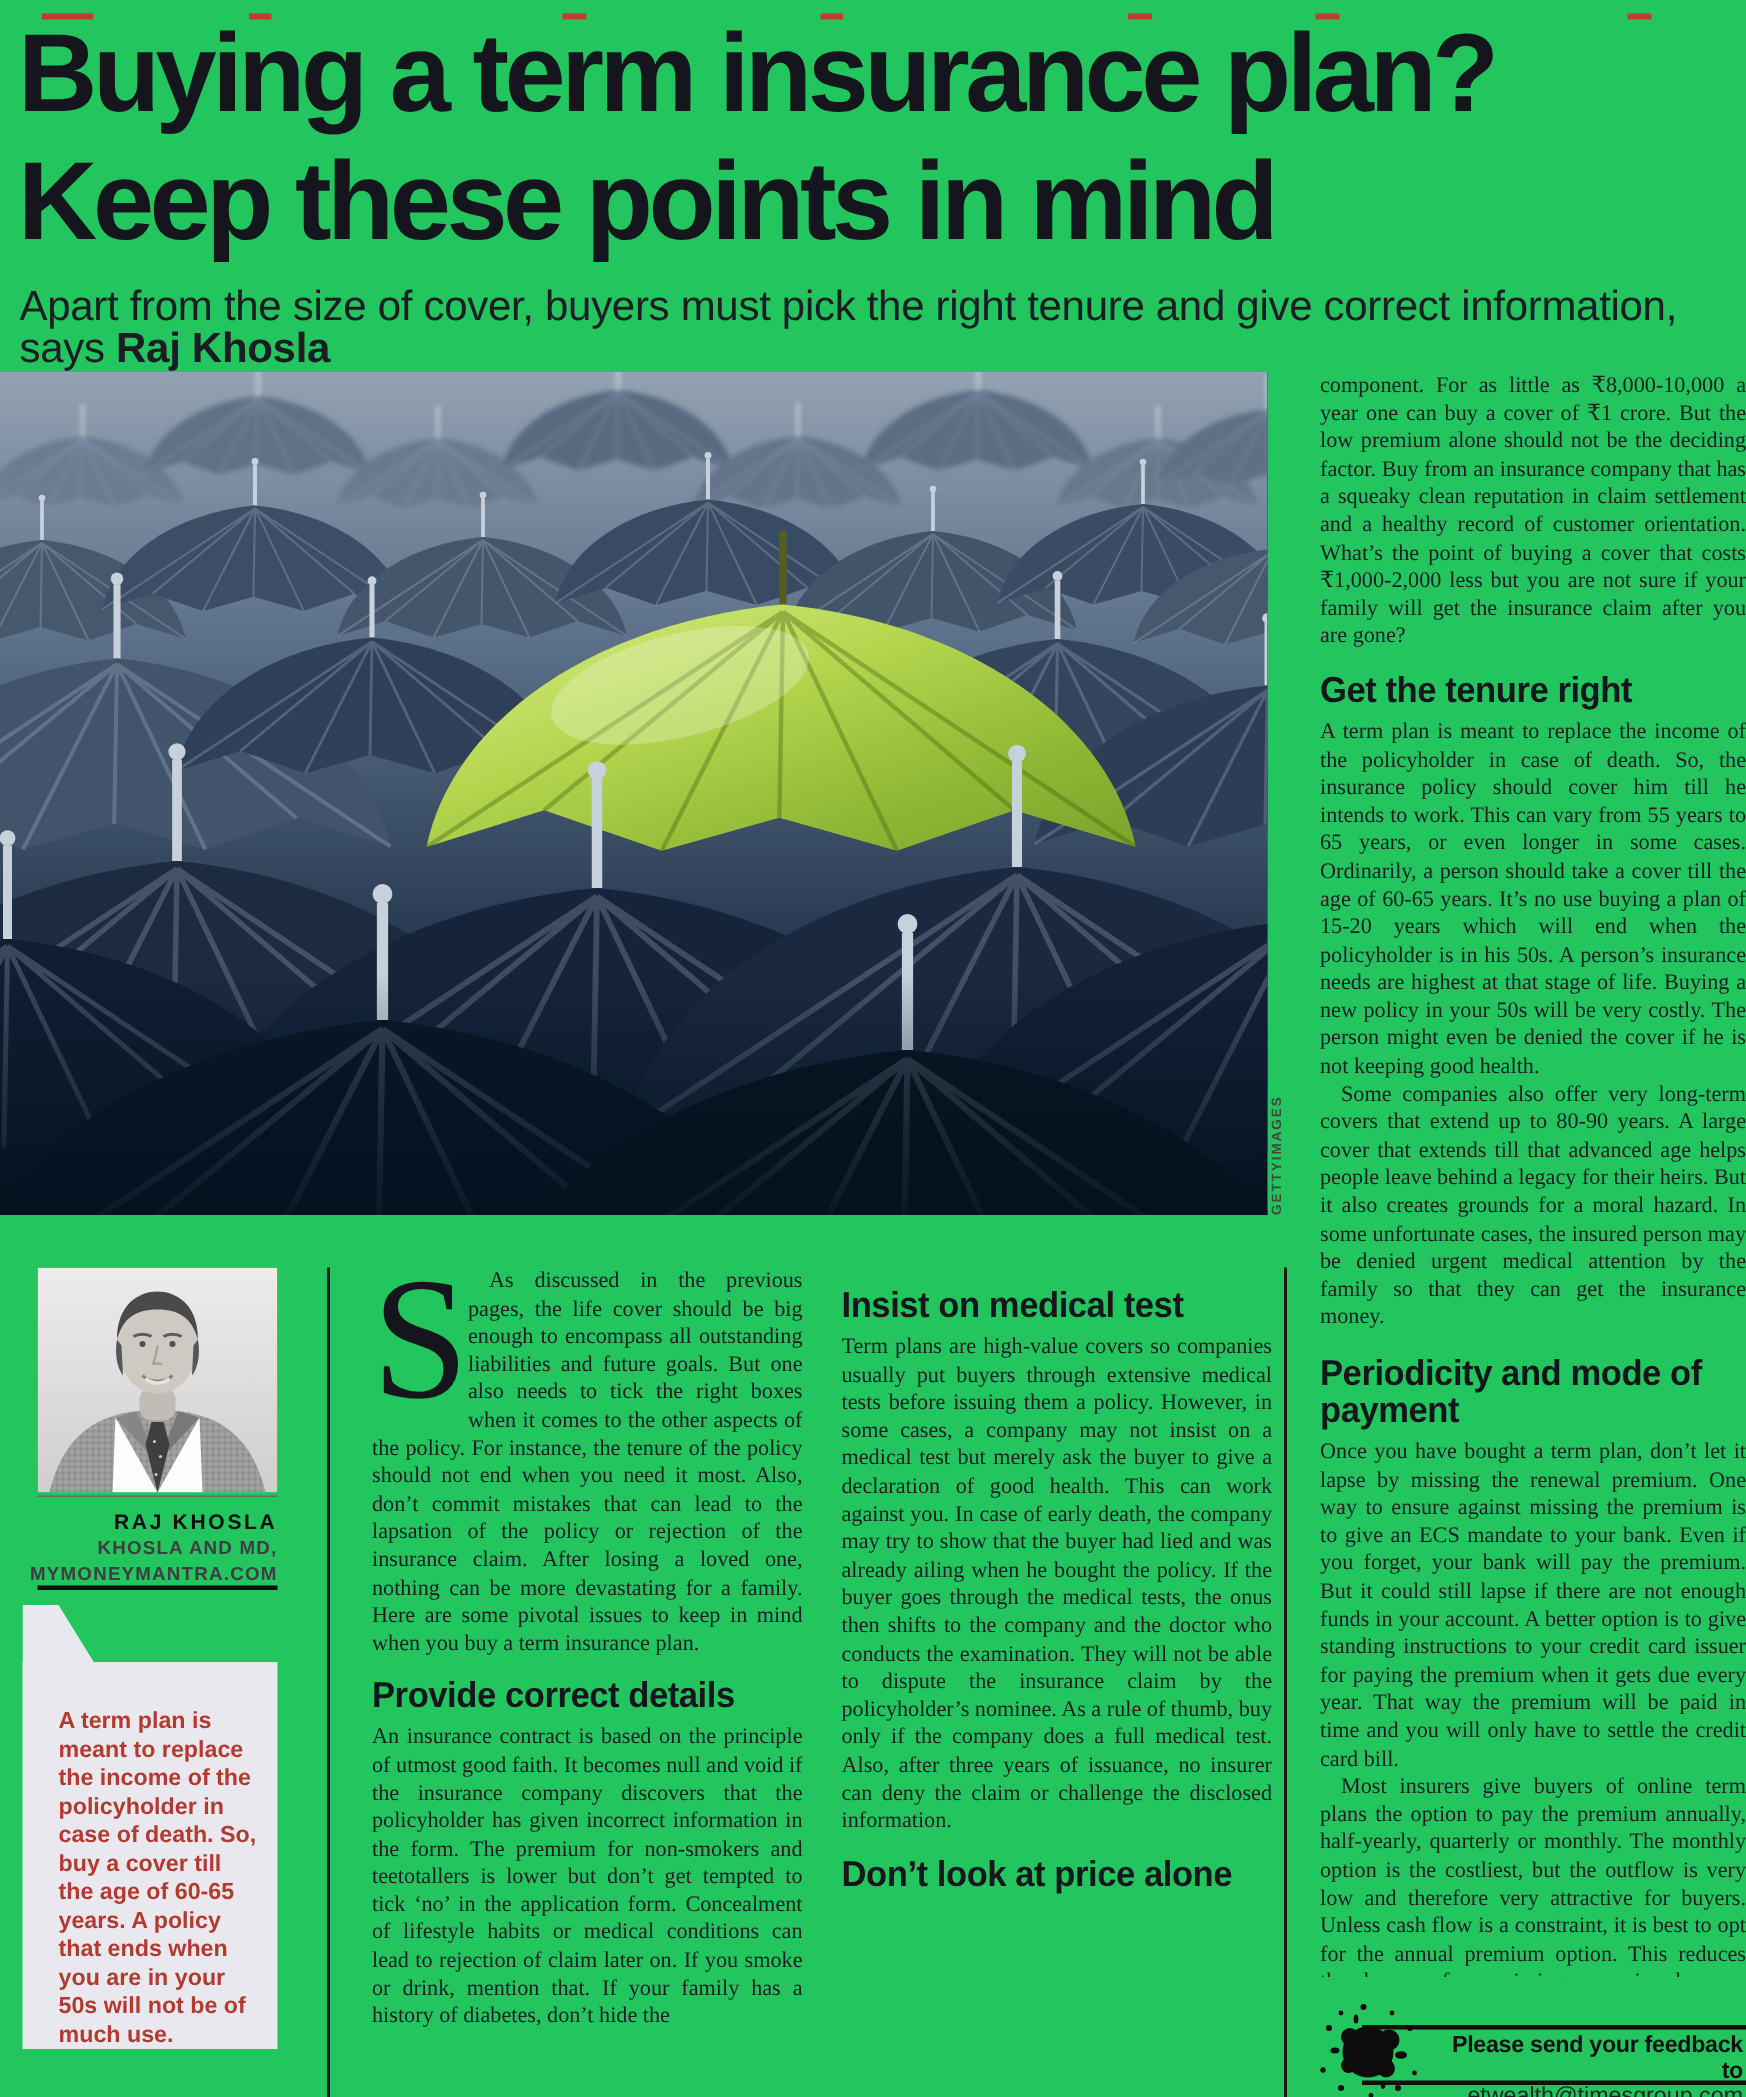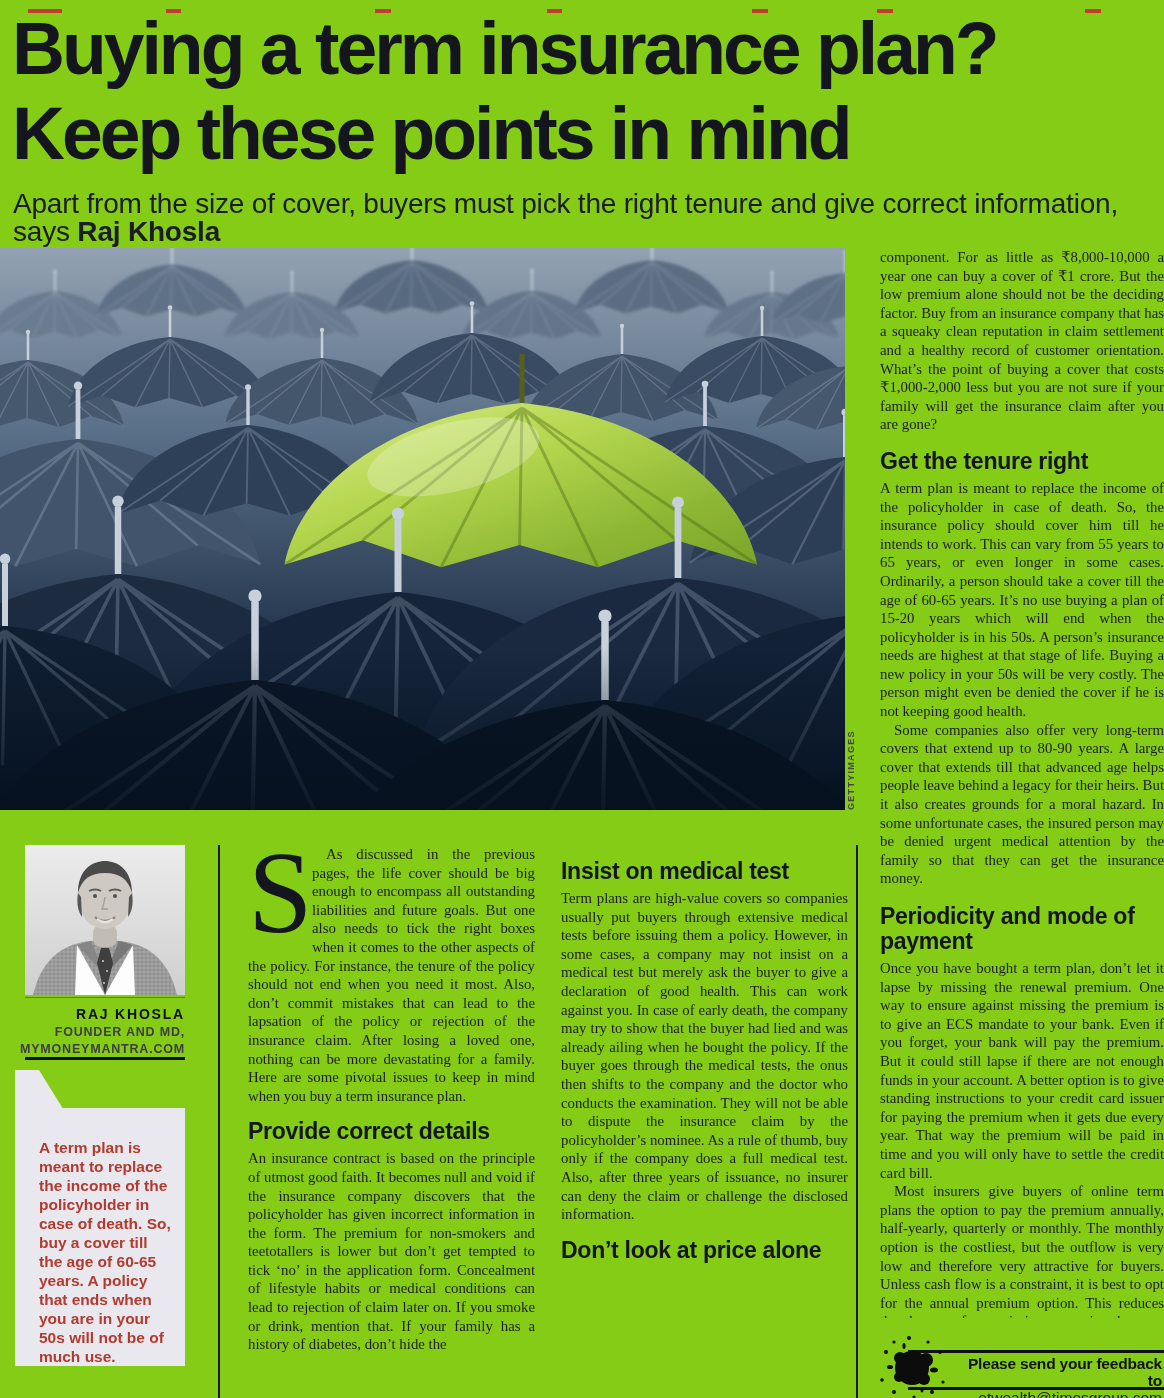--- a/index.html
+++ b/index.html
@@ -1,16 +1,16 @@
 <!DOCTYPE html>
 <html><head>
 <meta charset="utf-8">
 <style>
   html,body{margin:0;padding:0;background:#ffffff;}
-  .page{position:relative;width:1164px;height:1398px;background:#84cc16;overflow:hidden;
+  .page{position:relative;width:1164px;height:1398px;background:#22c55e;overflow:hidden;
         font-family:"Liberation Serif","DejaVu Serif",serif;color:#1d1d24;}
 
   
   .kdash{position:absolute;top:9px;height:4px;background:#c23b2e;}
 
   
   .headline{position:absolute;left:12px;top:6px;width:1150px;
     font-family:"Liberation Sans","DejaVu Sans",sans-serif;font-weight:700;
     font-size:74px;line-height:85px;letter-spacing:-3px;color:#15151d;
     transform:scaleX(0.99);transform-origin:0 0;margin:0;}
@@ -234,21 +234,21 @@
       <circle cx="70" cy="51" r="2" fill="#4f4f4f"></circle>
         <circle cx="90" cy="51" r="2" fill="#4f4f4f"></circle>
       <path d="M80,52 C79,58 78,62 77,64 L83,64" stroke="#a89f97" stroke-width="1.5" fill="none"></path>
       <path d="M70,72 C75,77 85,77 90,72" stroke="#8a7f76" stroke-width="2" fill="none"></path>
       <path d="M72,74 C77,78 83,78 88,74" stroke="#e8e2dc" stroke-width="2.5" fill="none"></path>
     </svg>
   </div>
   <div class="rule-thin"></div>
   <div class="authorbox">
     <div class="author-name">RAJ KHOSLA</div>
-    <div class="author-role">FOUNDER AND MD,</div>
+    <div class="author-role">KHOSLA AND MD,</div>
     <div class="author-role">MYMONEYMANTRA.COM</div>
   </div>
   <div class="rule-thick"></div>
 
   <svg class="pq-pointer" viewBox="0 0 50 46">
     <polygon points="0,2 24,2 50,44 0,44" fill="#e9e8ee"></polygon>
   </svg>
   <div class="pullquote">A term plan is meant to replace the income of the policyholder in case of death. So, buy a cover till the age of 60-65 years. A policy that ends when you are in your 50s will not be of much use.</div>
 
   <div class="vrule" style="left:218px;"></div>

